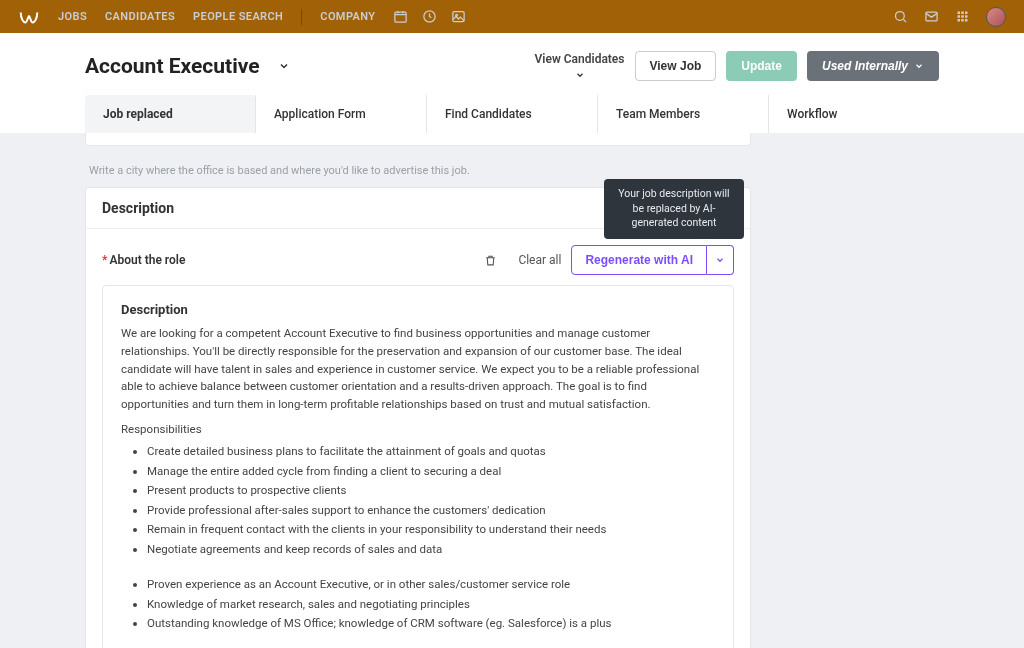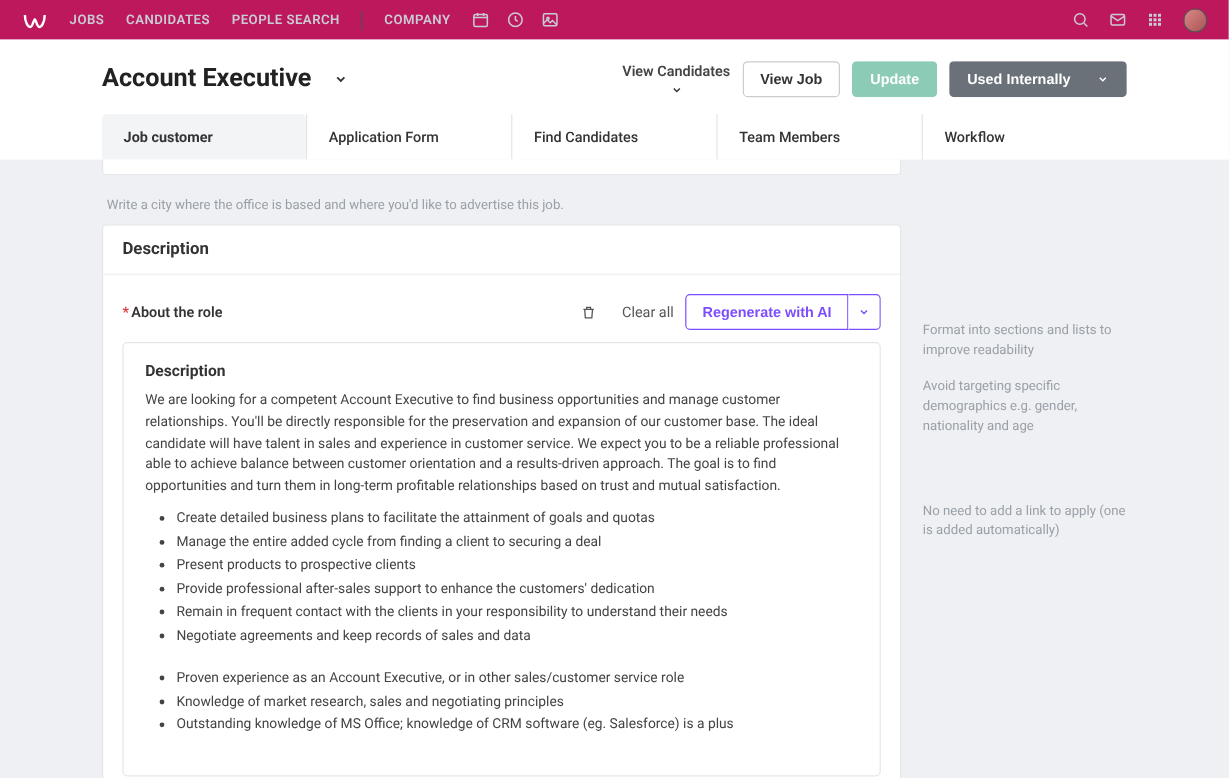--- a/index.html
+++ b/index.html
@@ -1,39 +1,39 @@
 <!DOCTYPE html>
 <html><head>
 <meta charset="utf-8">
 <style>
   * { box-sizing: border-box; margin: 0; padding: 0; }
   body { font-family: -apple-system, BlinkMacSystemFont, "Segoe UI", Roboto, Helvetica, Arial, sans-serif; background:#eef0f3; color:#333; font-size:13px; }
   
-  .topbar { background:#be185d; height:33px; display:flex; align-items:center; padding:0 18px; justify-content:space-between; }
+  .topbar { background:#a16207; height:33px; display:flex; align-items:center; padding:0 18px; justify-content:space-between; }
   .topbar-left { display:flex; align-items:center; gap:18px; }
   .logo { width:22px; height:22px; display:flex; align-items:center; justify-content:center; color:#fff; }
   .topnav { display:flex; align-items:center; gap:18px; }
   .topnav-item { color:#c9cdd3; font-size:11px; font-weight:600; letter-spacing:.4px; cursor:pointer; }
   .topnav-sep { width:1px; height:16px; background:#4a515a; }
   .topnav-icons { display:flex; gap:14px; align-items:center; }
   .topnav-icon { color:#c9cdd3; display:flex; }
   .avatar { width:20px; height:20px; border-radius:50%; background:linear-gradient(135deg,#d88,#a55); border:1px solid #555; }
   .topbar-right { display:flex; align-items:center; gap:16px; }
   .tr-icon { color:#c9cdd3; display:flex; cursor:pointer; }
   
   .header-white { background:#fff; padding-top:12px; }
   .header-inner { max-width:890px; margin:0 auto; padding:0 18px; }
   .title-row { display:flex; align-items:center; justify-content:space-between; padding:6px 0 8px; }
   .job-title { font-size:21px; font-weight:700; color:#222; display:flex; align-items:center; gap:18px; }
   .title-actions { display:flex; align-items:center; gap:10px; }
   .link-action { font-size:12px; color:#444; font-weight:600; display:flex; align-items:center; gap:4px; cursor:pointer;flex-direction:column; }
   .btn { font-size:12px; font-weight:600; padding:7px 14px; border-radius:4px; cursor:pointer; border:1px solid transparent; }
   .btn-outline { background:#fff; border:1px solid #ccc; color:#333; }
   .btn-green { background:#8ccbb6; color:#fff; }
-  .btn-dark { background:#6a7179; color:#fff; display:flex; align-items:center; gap:22px; }
+  .btn-dark { background:#6a7179; color:#fff; display:flex; align-items:center; gap:6px;font-style:italic; }
   .tabs-row { display:flex; gap:0; margin-top:6px; }
   .tab { flex:1; padding:12px 18px; font-size:12px; color:#333; border-left:1px solid #e5e5e5; cursor:pointer; font-weight:500; }
   .tab:first-child { border-left:none; }
   .tab-active { background:#f3f4f6; font-weight:700; border-radius:4px 4px 0 0; border-left:none; }
   
   .main { max-width:890px; margin:0 auto; display:flex; gap:18px; padding:0 18px 40px; align-items:flex-start; }
   .content-col { flex:1; min-width:0; }
   .side-col { width:170px; flex-shrink:0; margin-top:8px; }
   .side-tips { color:#9aa0a8; font-size:11px; line-height:1.5; }
   .side-tips p { margin-bottom:14px; }
@@ -149,21 +149,21 @@
         <button class="btn btn-green">Update</button>
         <button class="btn btn-dark">
           <span>Used Internally</span>
           <svg width="10" height="10" viewBox="0 0 24 24" fill="none" stroke="#fff" stroke-width="3">
               <path d="M6 9l6 6 6-6"></path>
             </svg>
         </button>
       </div>
     </div>
     <div class="tabs-row">
-      <div class="tab tab-active">Job customer</div>
+      <div class="tab tab-active">Job replaced</div>
       <div class="tab">Application Form</div>
       <div class="tab">Find Candidates</div>
       <div class="tab">Team Members</div>
       <div class="tab">Workflow</div>
     </div>
   </div>
 </div>
 
 <div class="main">
   <div class="content-col">
@@ -184,25 +184,27 @@
             </span>
             <div class="regen-wrap">
               <button class="btn-regen">Regenerate with AI</button>
               <button class="btn-regen-dd">
                 <svg width="10" height="10" viewBox="0 0 24 24" fill="none" stroke="#7c4dff" stroke-width="3">
                     <path d="M6 9l6 6 6-6"></path>
                   </svg>
               </button>
             </div>
           </div>
+          <div class="tooltip">Your job description will be replaced by AI-generated content</div>
         </div>
 
         <div class="rich-box">
           <h4>Description</h4>
           <p>We are looking for a competent Account Executive to find business opportunities and manage customer relationships. You'll be directly responsible for the preservation and expansion of our customer base. The ideal candidate will have talent in sales and experience in customer service. We expect you to be a reliable professional able to achieve balance between customer orientation and a results-driven approach. The goal is to find opportunities and turn them in long-term profitable relationships based on trust and mutual satisfaction.</p>
+          <div class="subhead">Responsibilities</div>
           <ul>
             <li>Create detailed business plans to facilitate the attainment of goals and quotas</li>
             <li>Manage the entire added cycle from finding a client to securing a deal</li>
             <li>Present products to prospective clients</li>
             <li>Provide professional after-sales support to enhance the customers' dedication</li>
             <li>Remain in frequent contact with the clients in your responsibility to understand their needs</li>
             <li>Negotiate agreements and keep records of sales and data</li>
           </ul>
           <ul>
             <li>Proven experience as an Account Executive, or in other sales/customer service role</li>
@@ -210,20 +212,14 @@
             <li>Outstanding knowledge of MS Office; knowledge of CRM software (eg. Salesforce) is a plus</li>
 
           </ul>
         </div>
       </div>
     </div>
   </div>
 
   <div class="side-col">
     <div style="height:126px"></div>
-    <div class="side-tips">
-      <p>Format into sections and lists to improve readability</p>
-      <p>Avoid targeting specific demographics e.g. gender, nationality and age</p>
-      <div style="height:40px"></div>
-      <p>No need to add a link to apply (one is added automatically)</p>
-    </div>
   </div>
 </div>
 
 </body></html>

